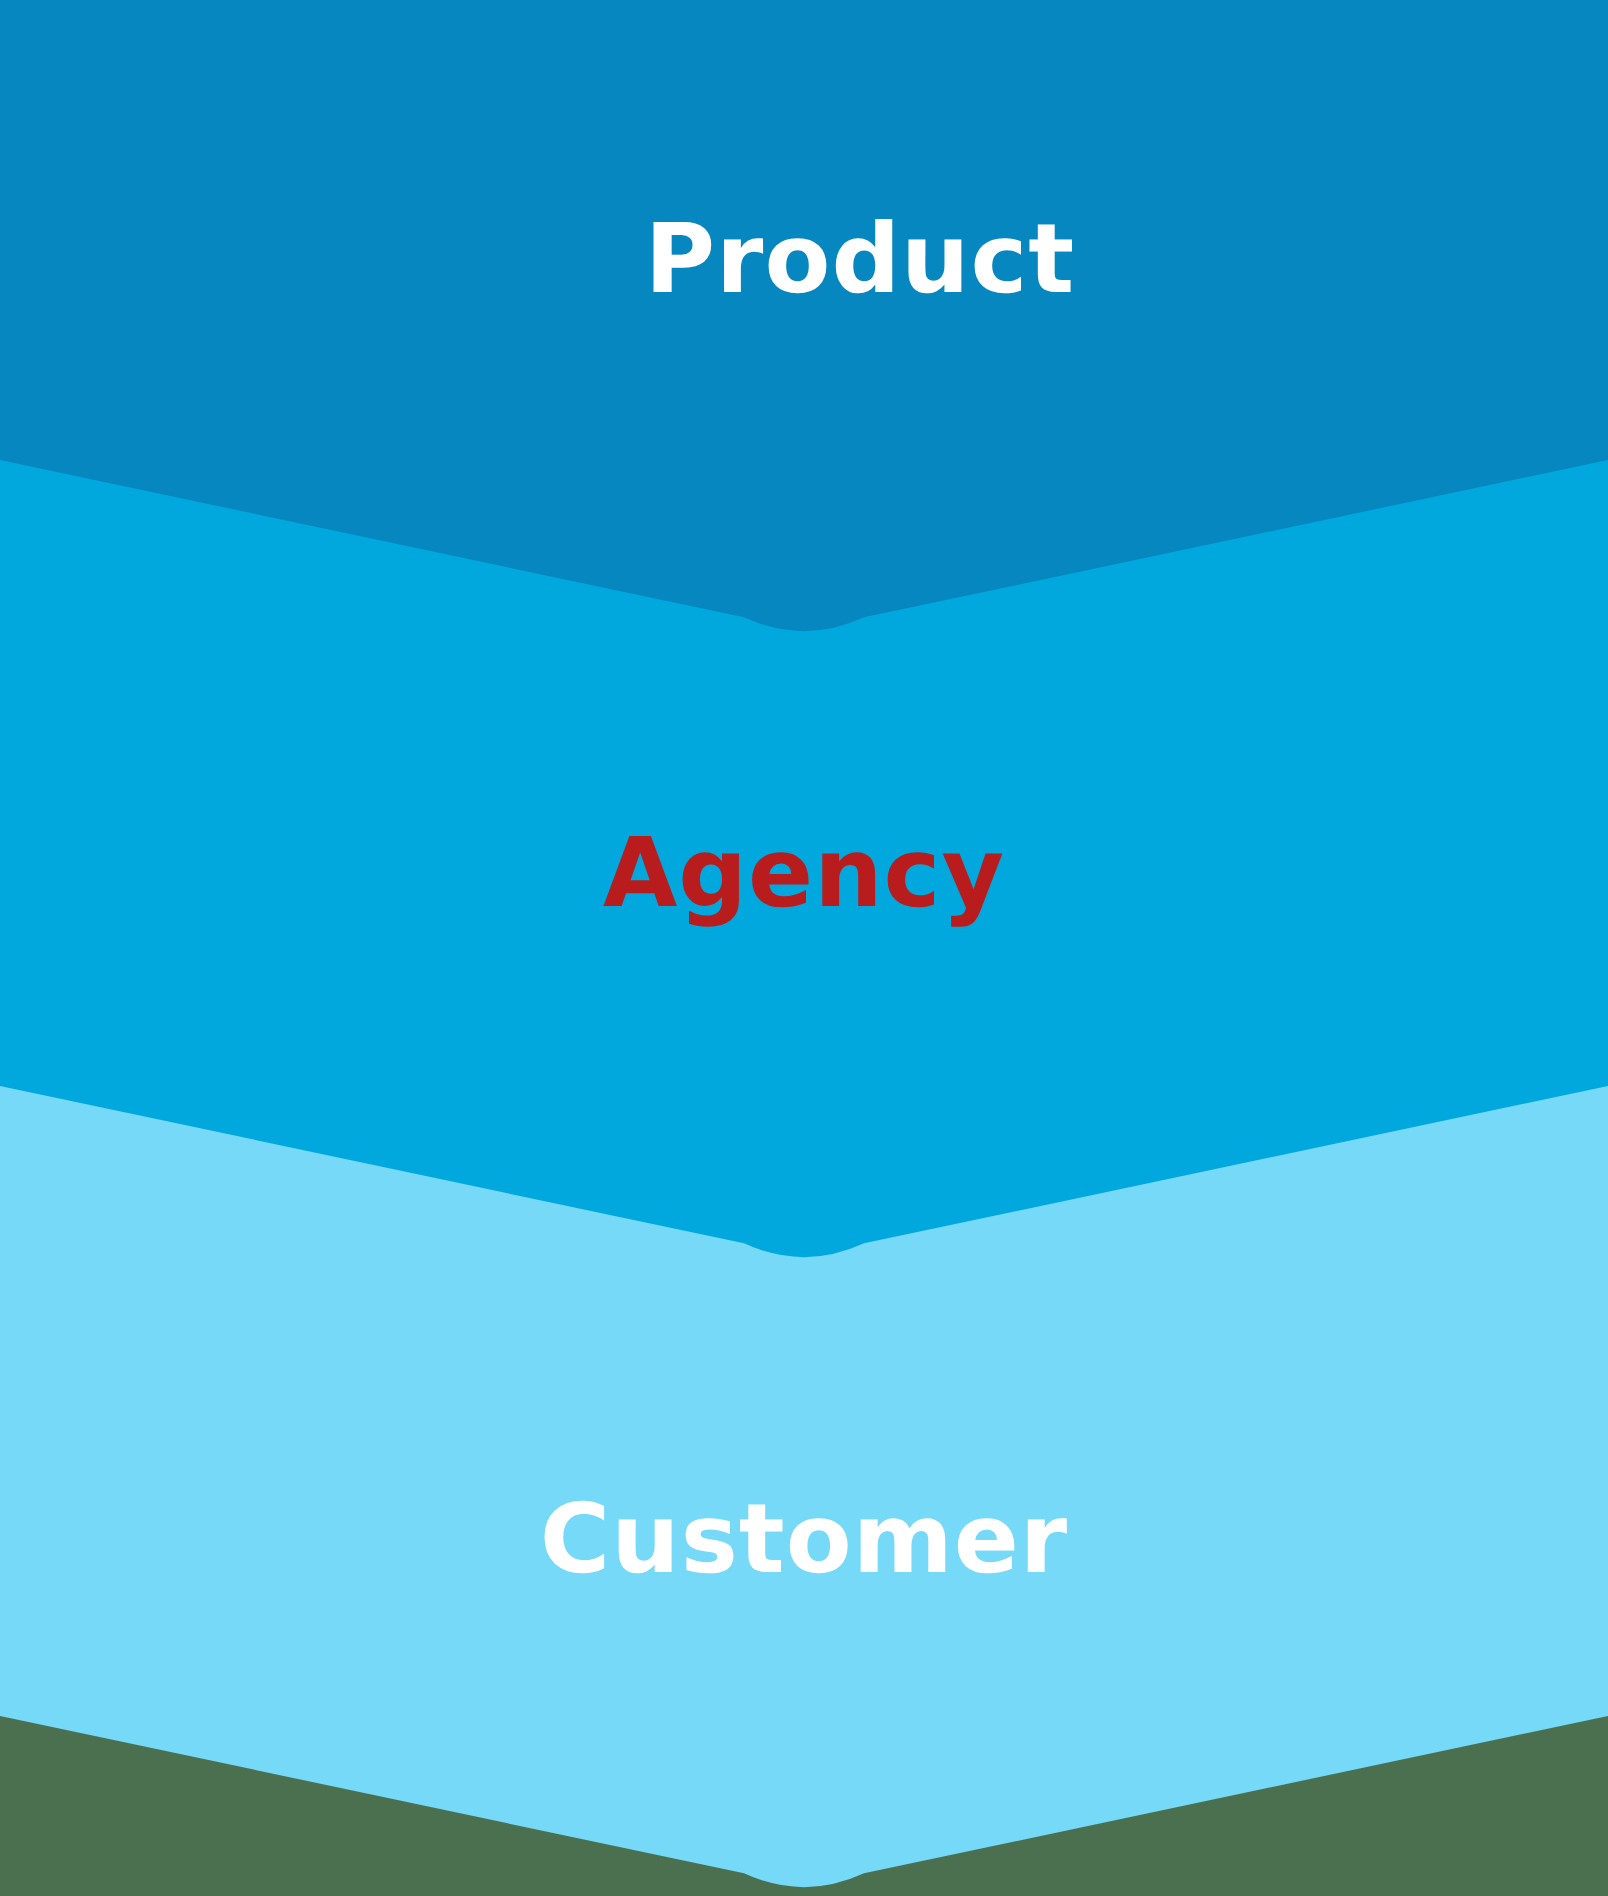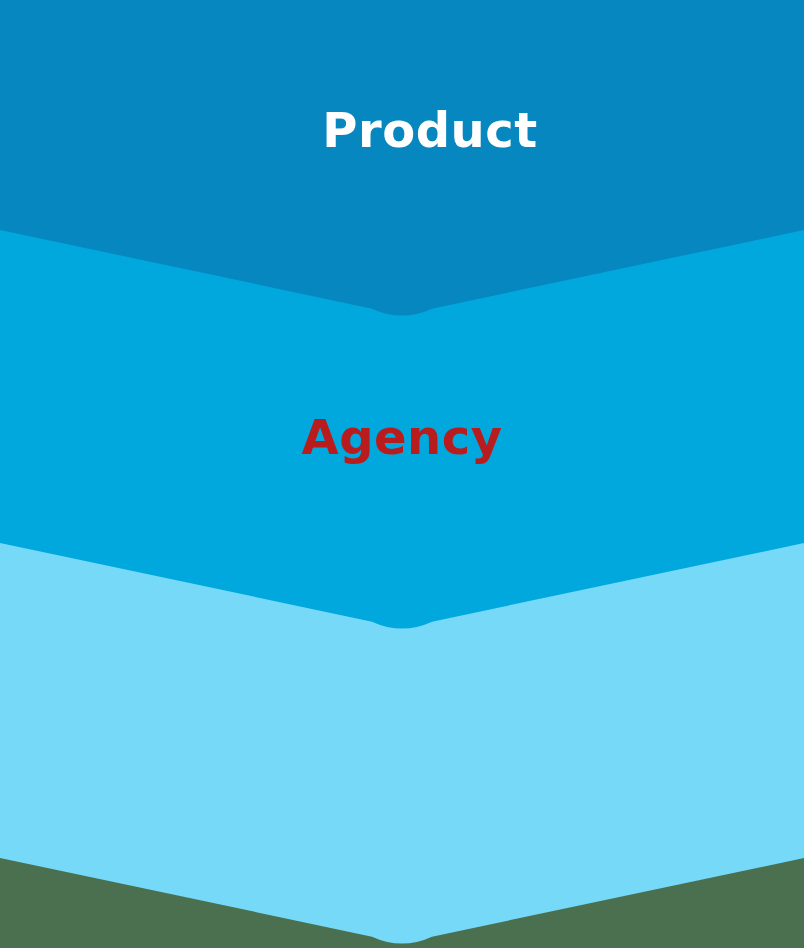--- a/index.html
+++ b/index.html
@@ -42,13 +42,14 @@
     <rect x="0" y="0" width="804" height="948" fill="#4a7050"></rect>
     <path d="M0,543 H804 V858 L432,936.65 Q402,950.5 372,936.65 L0,858 Z" fill="#76d9f8"></path>
     <path d="M0,230 H804 V543 L432,621.65 Q402,635.5 372,621.65 L0,543 Z" fill="#00a8dd"></path>
     <path d="M0,0 H804 V230 L432,308.65 Q402,322.5 372,308.65 L0,230 Z" fill="#0787bf"></path>
   </svg>
 
   <div class="layer-label label-product" style="color: rgb(255, 255, 255); padding-left: 28px;">Product</div>
 
   <div class="layer-label label-agency" style="color: #b91c1c;">Agency</div>
 
+  <div class="layer-label label-customer" style="color: rgb(255, 255, 255);">Customer</div>
 </div>
 
 </body></html>

